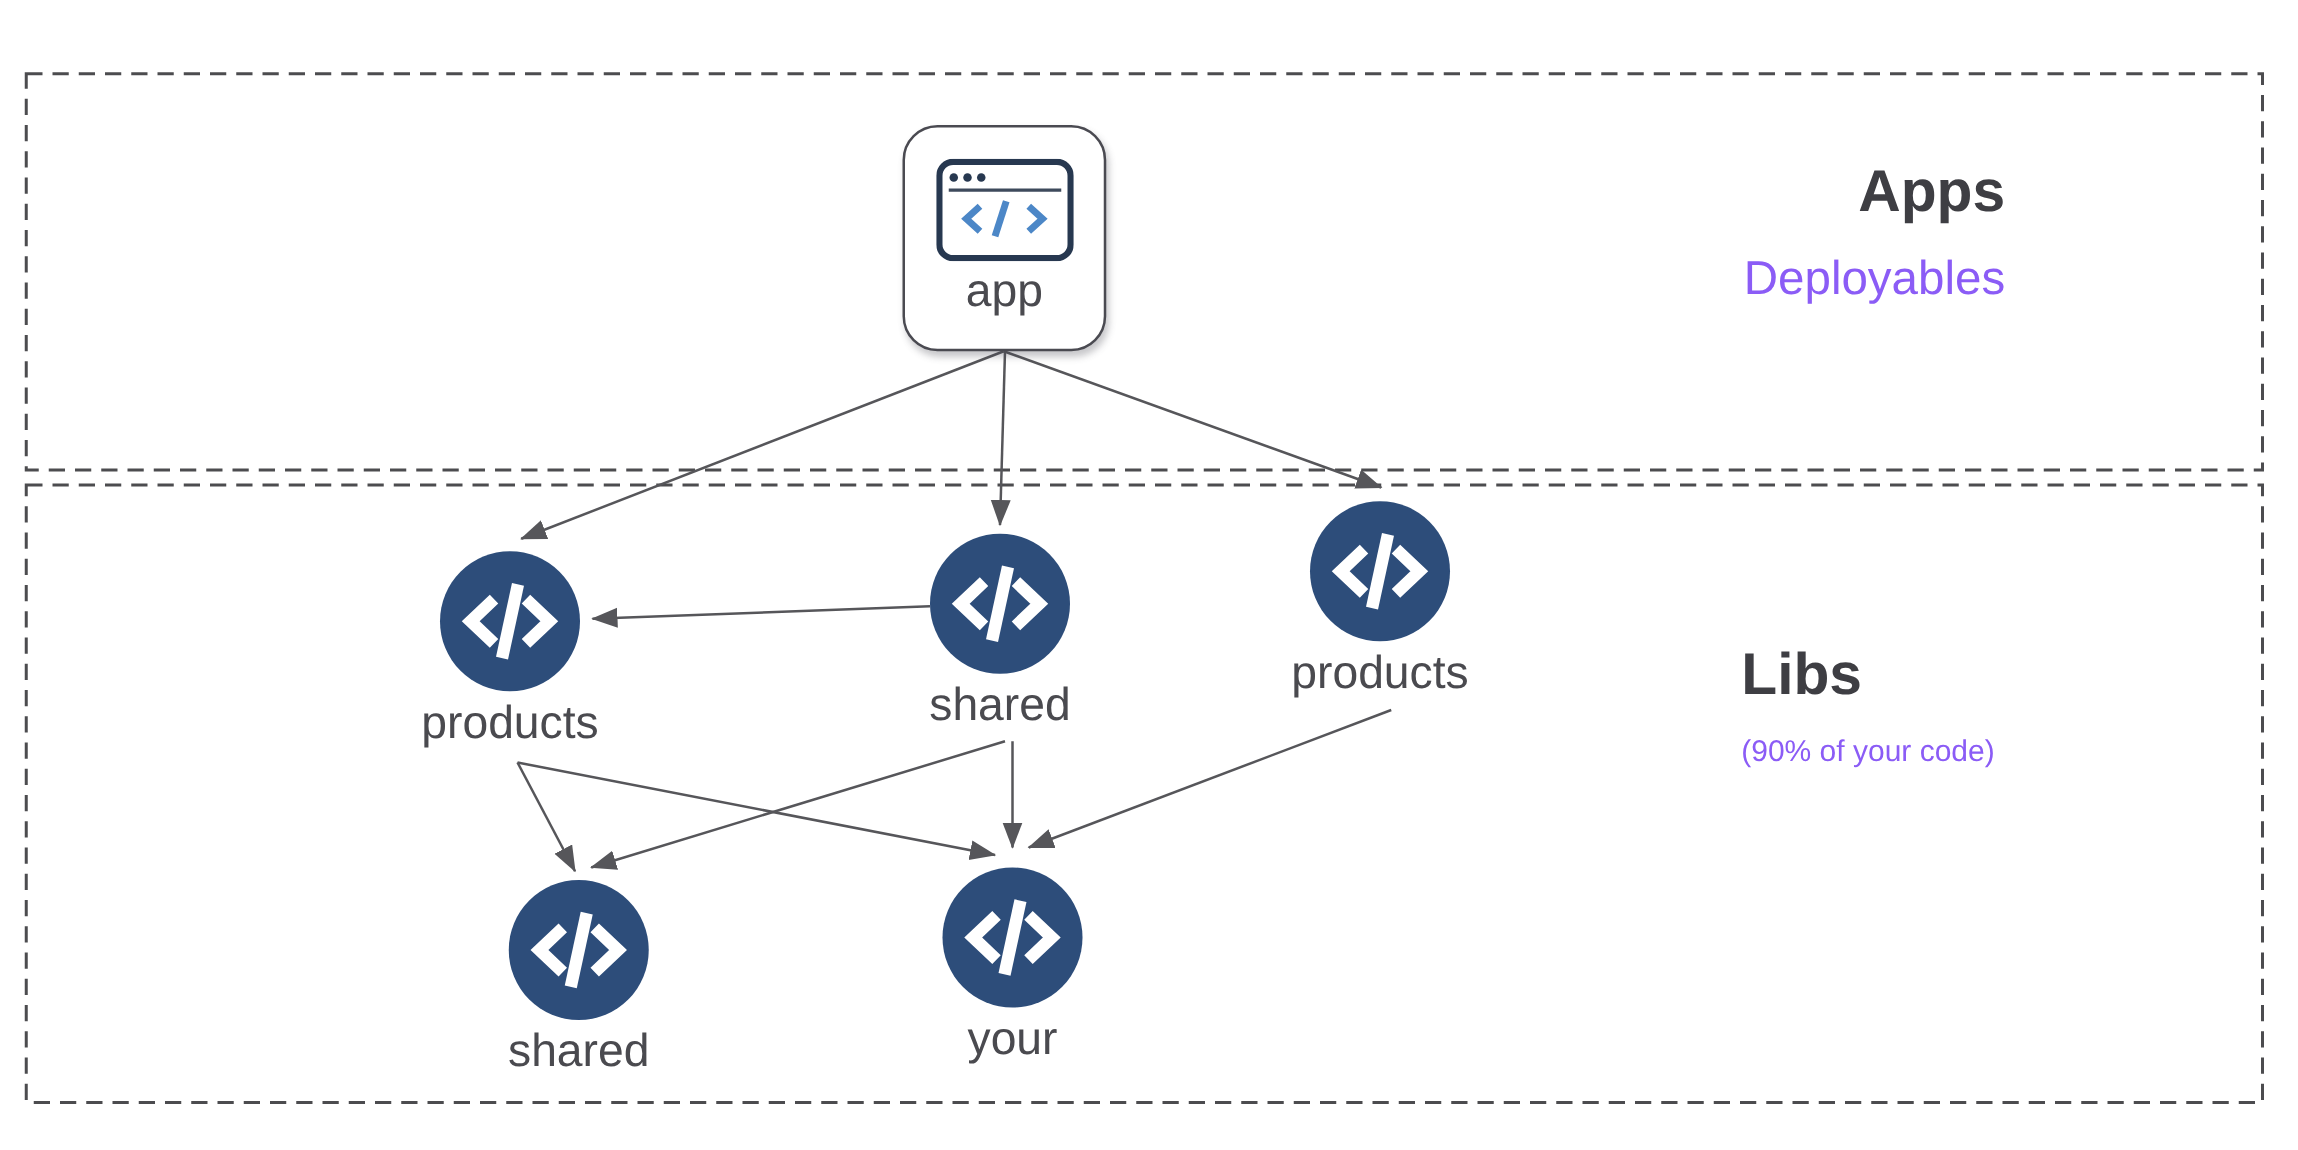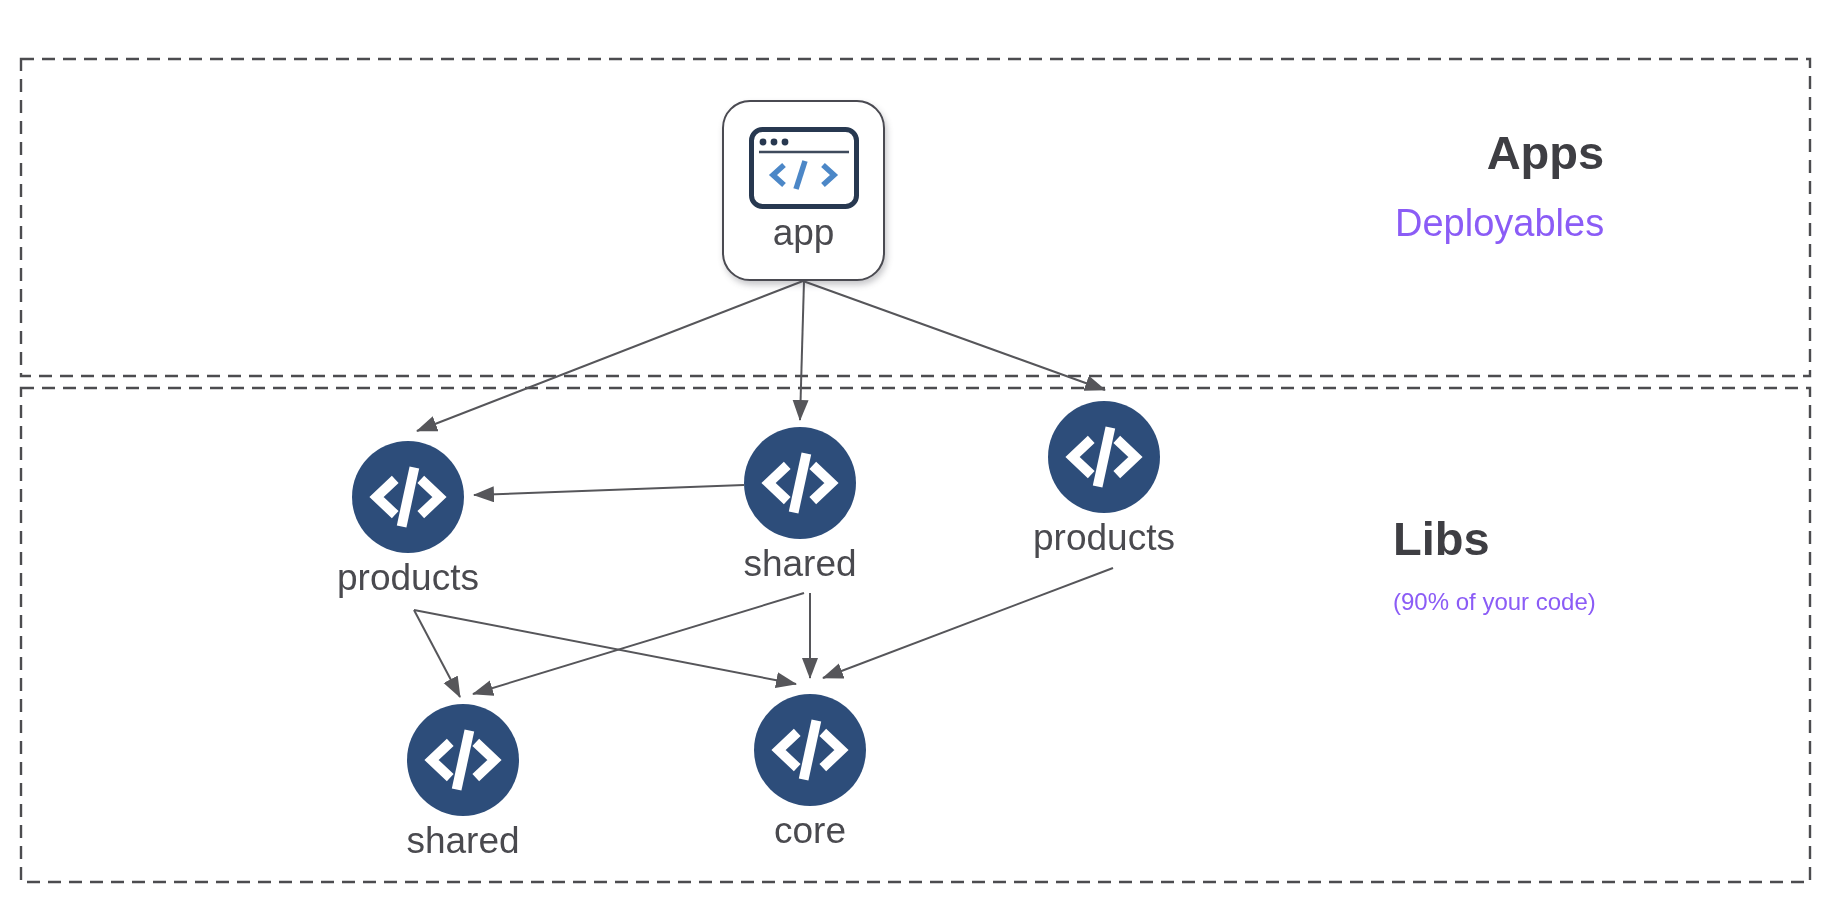--- a/index.html
+++ b/index.html
@@ -188,21 +188,21 @@
     </div>
     <div class="node-label">shared</div>
   </div>
 
   <div class="lib-node" style="left:700px; top:694px;">
     <div class="lib-circle">
       <svg class="code-glyph">
           <use href="#code-icon"></use>
         </svg>
     </div>
-    <div class="node-label">core</div>
+    <div class="node-label">your</div>
   </div>
 
   <div class="zone-label apps" style="left:1395px; top:126px;text-align:right;">
     <div class="zone-title">Apps</div>
     <div class="zone-subtitle">Deployables</div>
   </div>
 
   <div class="zone-label libs" style="left:1393px; top:512px;">
     <div class="zone-title">Libs</div>
     <div class="zone-subtitle">(90% of your code)</div>

